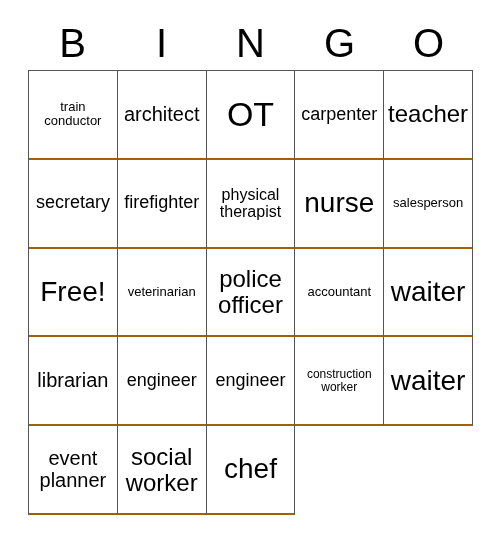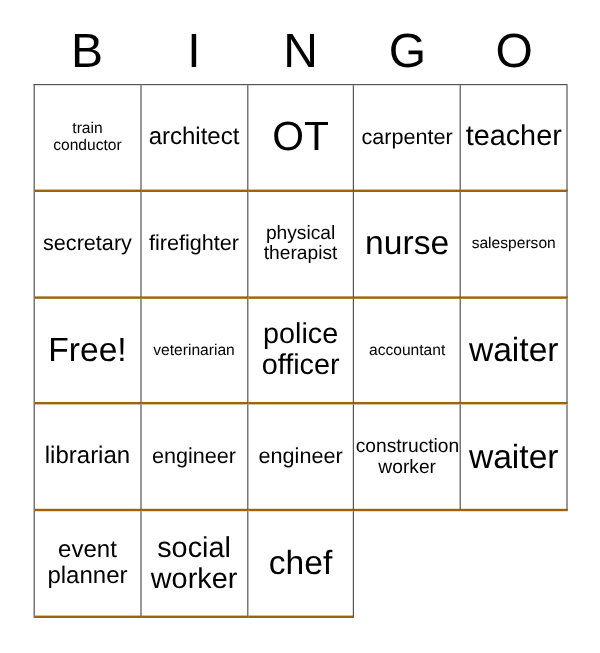--- a/index.html
+++ b/index.html
@@ -66,21 +66,21 @@
     padding: 0 1px;
   }
   .cell-text {
     display: block;
     width: 100%;
     line-height: 1.08;
     word-break: normal;
     hyphens: none;
   }
   
-  .fs-xxs .cell-text { font-size: 16px; }
+  .fs-xxs .cell-text { font-size: 12px; }
   .fs-xs  .cell-text { font-size: 13px; }
   .fs-s   .cell-text { font-size: 16px; }
   .fs-m   .cell-text { font-size: 18px; }
   .fs-l   .cell-text { font-size: 20px; }
   .fs-xl  .cell-text { font-size: 24px; }
   .fs-xxl .cell-text { font-size: 28px; }
   .fs-h   .cell-text { font-size: 34px; }
 </style>
 </head>
 <body>

